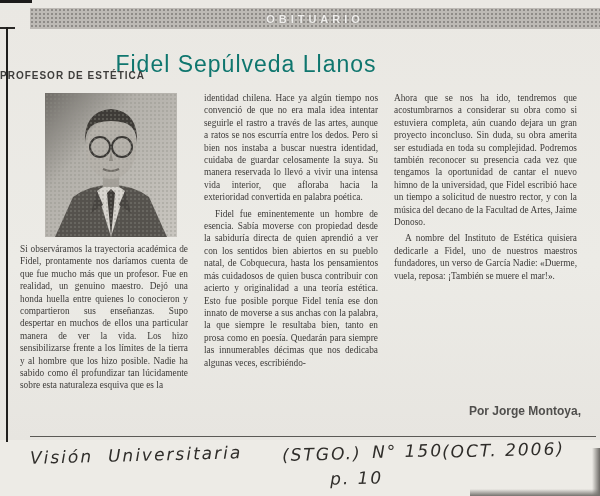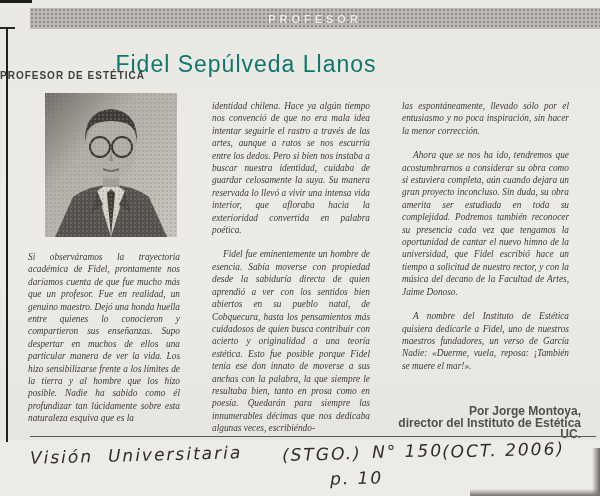--- a/index.html
+++ b/index.html
@@ -44,21 +44,21 @@
   .photo{
     position:absolute;left:45px;top:93px;width:132px;height:144px;
     background:#c6c3be;
   }
   .photo svg{display:block;}
   .col{
     position:absolute;
     font-size:9.3px;line-height:12.4px;color:#3c3a38;
     text-align:justify;
   }
-  .col p{margin:12px;font-style:italic;}
+  .col p{margin:4px;}
   .col p + p{text-indent:11px;}
   .col1{left:16px;top:239px;width:176px;height:194px;overflow:hidden;}
   .col2{left:200px;top:88px;width:182px;height:349px;overflow:hidden;}
   .col3{left:390px;top:88px;width:191px;height:310px;overflow:hidden;}
   .byline{
     position:absolute;left:388px;top:406px;width:193px;
     font-family:"Liberation Sans",sans-serif;font-size:12px;line-height:11.5px;
     font-weight:bold;color:#504f4d;text-align:right;
   }
   .bottom-rule{position:absolute;left:30px;top:436px;width:566px;height:1px;background:#5a5955;}
@@ -88,21 +88,21 @@
 <div class="page">
 
   <div class="clip-area"></div>
   <div class="lower-paper"></div>
 
   <div class="top-stub"></div>
   <div class="corner-stub"></div>
   <div class="left-rule"></div>
 
   <div class="banner">
-    <span class="banner-label">PROFESOR</span>
+    <span class="banner-label">OBITUARIO</span>
   </div>
 
   <div class="headline">Fidel Sepúlveda Llanos</div>
   <div class="subhead">PROFESOR DE ESTÉTICA</div>
 
   <div class="photo">
     <svg width="132" height="144" viewBox="0 0 132 144" xmlns="http://www.w3.org/2000/svg">
       <defs>
         <pattern id="halftone" width="4" height="4" patternUnits="userSpaceOnUse">
           <circle cx="2" cy="2" r="1" fill="#8e8b86" opacity="0.45"></circle>
@@ -144,28 +144,26 @@
   <div class="col col1">
     <p>Si observáramos la trayectoria académica de Fidel, prontamente nos daríamos cuenta de que fue mucho más que un profesor. Fue en realidad, un genuino maestro. Dejó una honda huella entre quienes lo conocieron y compartieron sus enseñanzas. Supo despertar en muchos de ellos una particular manera de ver la vida. Los hizo sensibilizarse frente a los límites de la tierra y al hombre que los hizo posible. Nadie ha sabido como él profundizar tan lúcidamente sobre esta naturaleza esquiva que es la</p>
   </div>
 
   <div class="col col2">
     <p>identidad chilena. Hace ya algún tiempo nos convenció de que no era mala idea intentar seguirle el rastro a través de las artes, aunque a ratos se nos escurría entre los dedos. Pero si bien nos instaba a buscar nuestra identidad, cuidaba de guardar celosamente la suya. Su manera reservada lo llevó a vivir una intensa vida interior, que afloraba hacia la exterioridad convertida en palabra poética.</p>
     <p>Fidel fue eminentemente un hombre de esencia. Sabía moverse con propiedad desde la sabiduría directa de quien aprendió a ver con los sentidos bien abiertos en su pueblo natal, de Cobquecura, hasta los pensamientos más cuidadosos de quien busca contribuir con acierto y originalidad a una teoría estética. Esto fue posible porque Fidel tenía ese don innato de moverse a sus anchas con la palabra, la que siempre le resultaba bien, tanto en prosa como en poesía. Quedarán para siempre las innumerables décimas que nos dedicaba algunas veces, escribiéndo-</p>
   </div>
 
   <div class="col col3">
-    <p>las espontáneamente, llevado sólo por el entusiasmo y no poca inspiración, sin hacer la menor corrección.</p>
     <p>Ahora que se nos ha ido, tendremos que acostumbrarnos a considerar su obra como si estuviera completa, aún cuando dejara un gran proyecto inconcluso. Sin duda, su obra amerita ser estudiada en toda su complejidad. Podremos también reconocer su presencia cada vez que tengamos la oportunidad de cantar el nuevo himno de la universidad, que Fidel escribió hace un tiempo a solicitud de nuestro rector, y con la música del decano de la Facultad de Artes, Jaime Donoso.</p>
     <p>A nombre del Instituto de Estética quisiera dedicarle a Fidel, uno de nuestros maestros fundadores, un verso de García Nadie: «Duerme, vuela, reposa: ¡También se muere el mar!».</p>
   </div>
 
   <div class="byline">
     <div>Por Jorge Montoya,</div>
-    <div>director del Instituto de Estética UC.</div>
   </div>
 
   <div class="bottom-rule"></div>
 
   <div class="handwriting">
     <span class="hw hw-visio">Visión</span>
     <span class="hw hw-univ">Universitaria</span>
     <span class="hw hw-stgo">(STGO.)</span>
     <span class="hw hw-num">N° 150</span>
     <span class="hw hw-oct">(OCT. 2006)</span>

